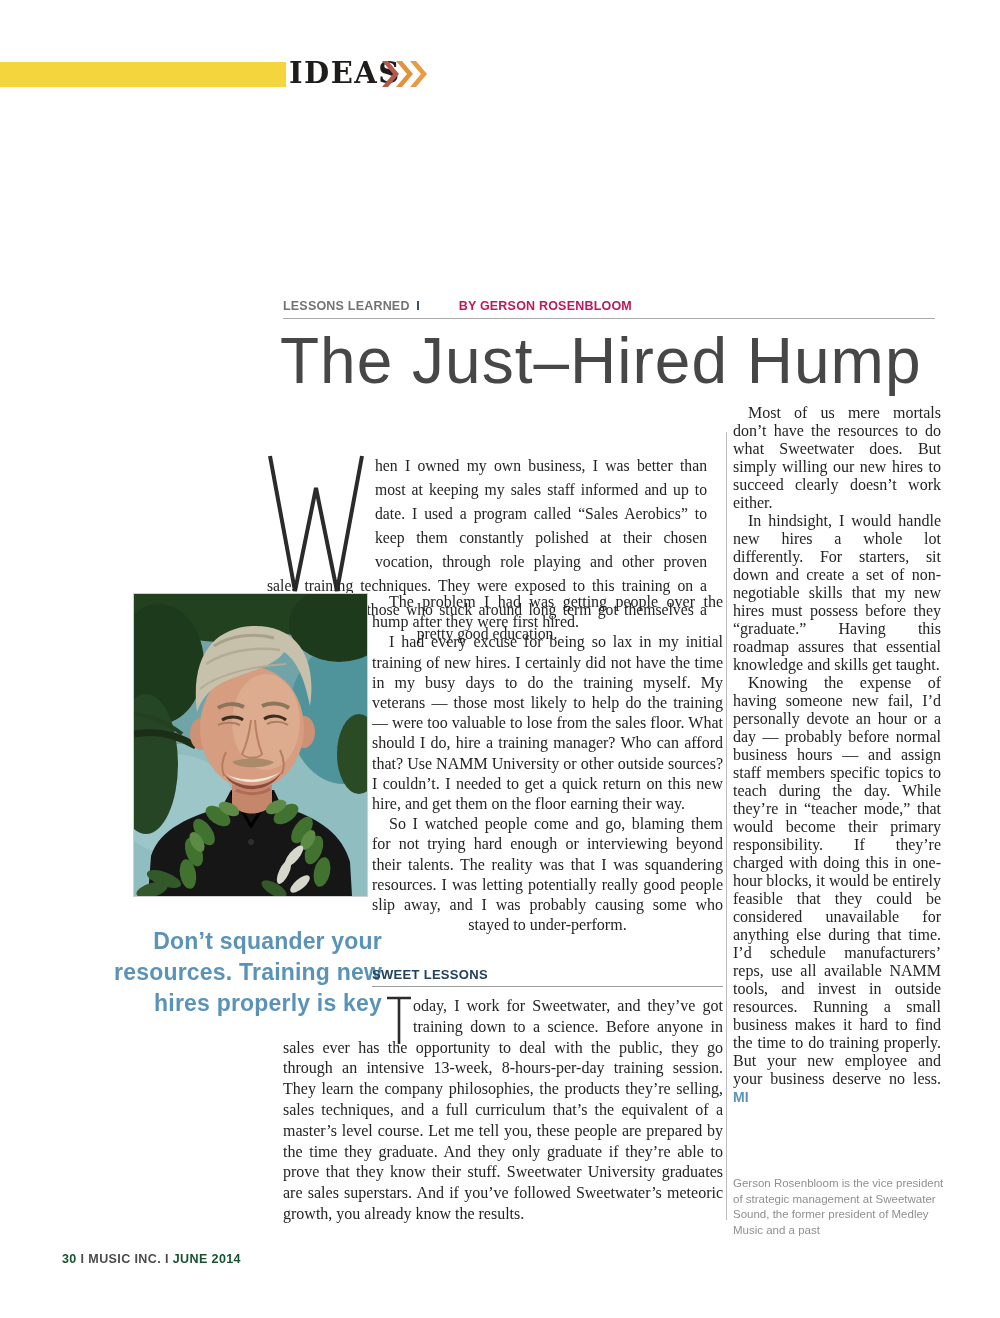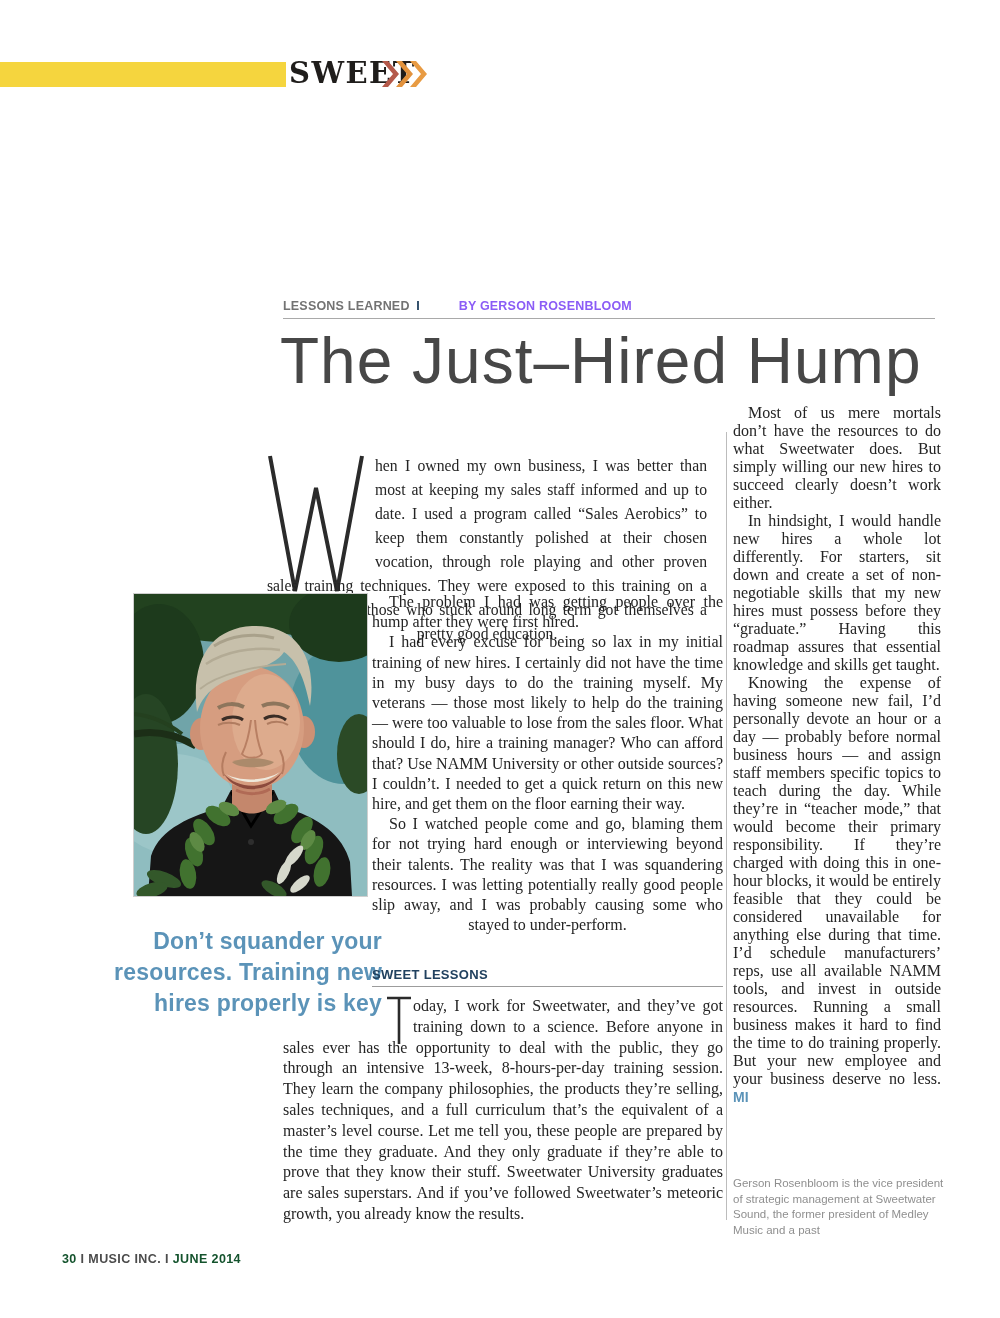--- a/index.html
+++ b/index.html
@@ -19,21 +19,21 @@
   .chevrons { left:382px; top:61px; }
 
   
   .kicker {
     left:283px; top:299px; width:652px;
     font-family:"Liberation Sans", sans-serif; font-weight:bold;
     font-size:12.5px; letter-spacing:.2px;
   }
   .kicker .cat { color:#737373;text-align:right; }
   .kicker .sep { color:#21415f; padding:0 3px; }
-  .kicker .byline { color:#8b5cf6;padding-left:32px; }
+  .kicker .byline { color:#be185d;padding-left:32px; }
   .kicker-rule { left:283px; top:318px; width:652px; height:1px; background:#a9a9a9; }
 
   
   .article-title {
     left:280px; top:324px; width:680px;
     font-family:"Liberation Sans", sans-serif; font-weight:100;
     font-size:64px; letter-spacing:1px; color:#474747; white-space:nowrap;
   }
 
   
@@ -85,21 +85,21 @@
     font-family:"Liberation Sans", sans-serif; font-weight:bold;
     font-size:12.5px; letter-spacing:.4px;
   }
   .footer .blue { color:#14532d; }
   .footer .dark { color:#4b4b4b; }
 </style>
 </head>
 <body>
 
 <div class="abs yellow-bar"></div>
-<div class="abs ideas-word">SWEET</div>
+<div class="abs ideas-word">IDEAS</div>
 <div class="abs chevrons">
   <svg width="48" height="26" viewBox="0 0 48 26">
     <polygon points="0,0 6,0 17,13 6,26 0,26 11,13" fill="#b5594a"></polygon>
     <polygon points="14,0 20,0 31,13 20,26 14,26 25,13" fill="#e2923d"></polygon>
     <polygon points="28,0 34,0 45,13 34,26 28,26 39,13" fill="#e89b43"></polygon>
   </svg>
 </div>
 
 <div class="abs kicker">
   <span class="cat">LESSONS LEARNED</span>

